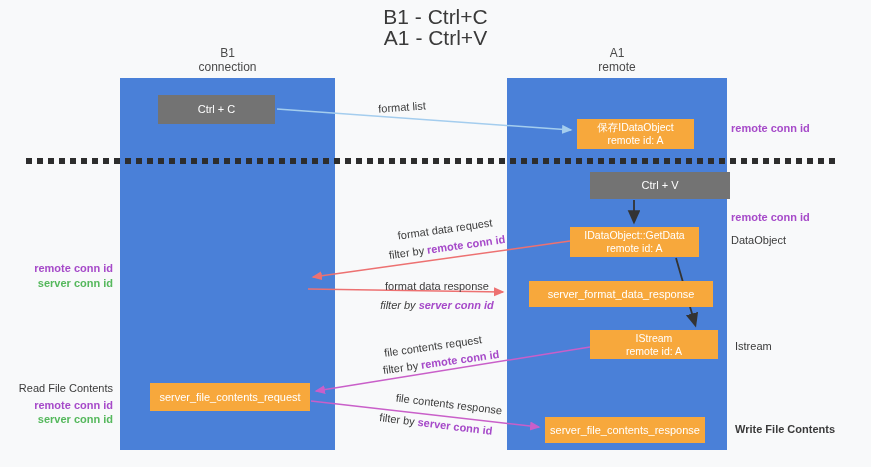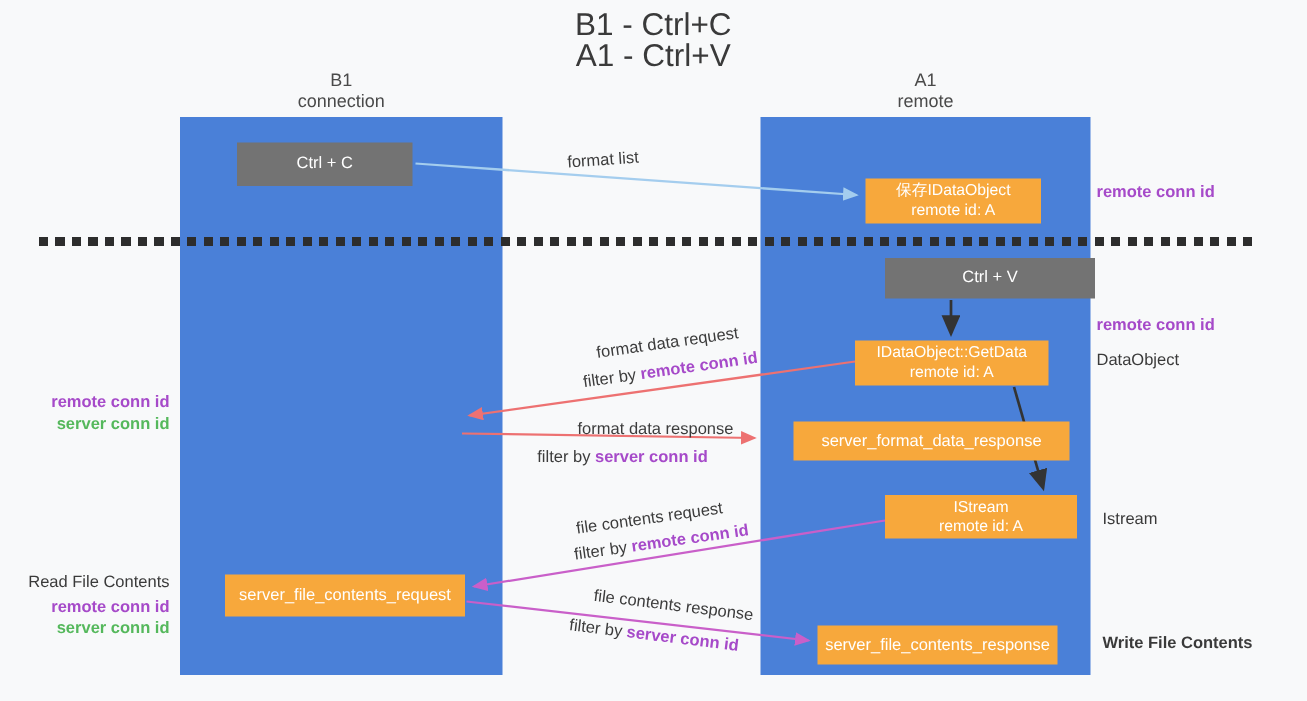--- a/index.html
+++ b/index.html
@@ -135,21 +135,21 @@
   <div class="side-label green left-align" style="top:413px;">server conn id</div>
 
   <div class="anno" style="left:402px;top:107px;transform:translate(-50%,-50%) rotate(-4deg);">format list</div>
 
   <div class="anno" style="left:445px;top:229px;transform:translate(-50%,-50%) rotate(-8deg);">format data request</div>
   <div class="anno" style="left:447px;top:247px;transform:translate(-50%,-50%) rotate(-8deg);">
     <span class="fb">filter by</span><span class="id-purple">remote conn id</span>
   </div>
 
   <div class="anno" style="left:437px;top:286px;transform:translate(-50%,-50%);">format data response</div>
-  <div class="anno" style="left:415px;top:305px;transform:translate(-50%,-50%);">
+  <div class="anno" style="left:437px;top:305px;transform:translate(-50%,-50%);font-style:italic;">
     <span class="fb">filter by</span><span class="id-purple">server conn id</span>
   </div>
 
   <div class="anno" style="left:433px;top:346px;transform:translate(-50%,-50%) rotate(-8deg);">file contents request</div>
   <div class="anno" style="left:441px;top:362px;transform:translate(-50%,-50%) rotate(-8deg);">
     <span class="fb">filter by</span><span class="id-purple">remote conn id</span>
   </div>
 
   <div class="anno" style="left:449px;top:404px;transform:translate(-50%,-50%) rotate(7deg);">file contents response</div>
   <div class="anno" style="left:436px;top:424px;transform:translate(-50%,-50%) rotate(7deg);">

